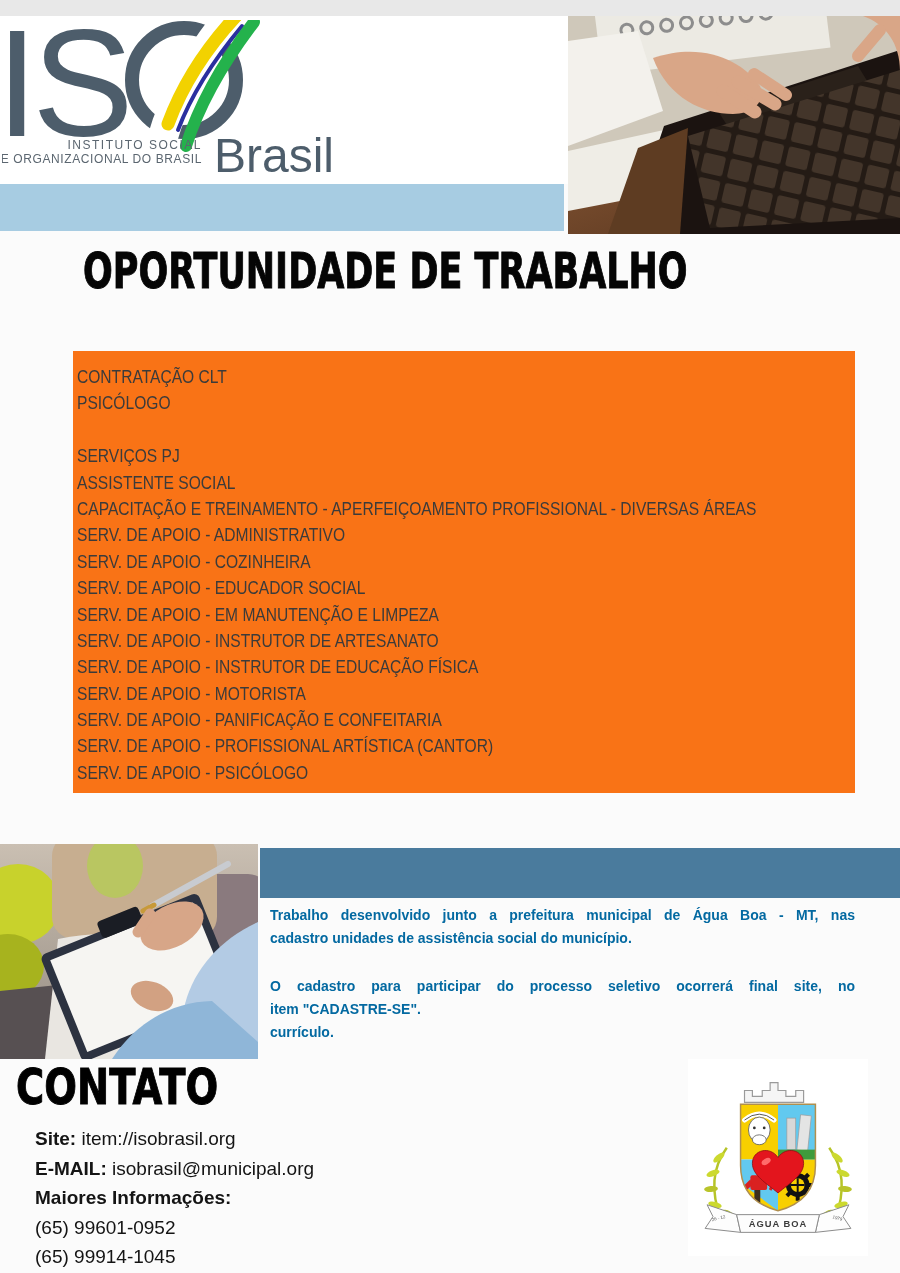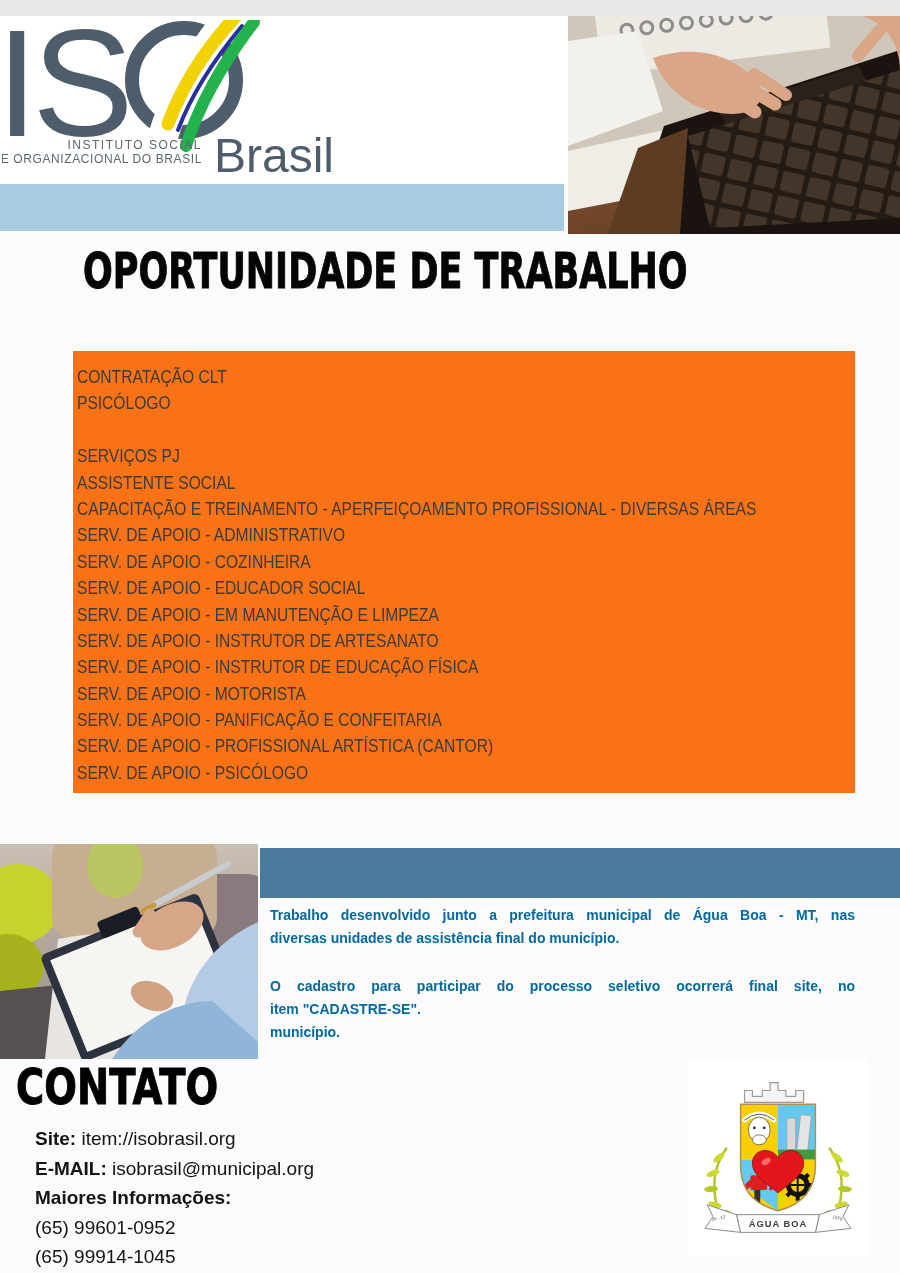--- a/index.html
+++ b/index.html
@@ -163,24 +163,24 @@
       <path d="M258,78 C222,94 194,124 185,160 C180,190 196,210 216,215 L258,215 Z" fill="#b3cbe4"></path>
       <path d="M112,215 C136,178 172,158 212,157 L258,198 L258,215 Z" fill="#8fb6d8"></path>
       <ellipse cx="152" cy="152" rx="22" ry="14" fill="#d2a182" transform="rotate(20 152 152)"></ellipse>
     </g>
   </svg>
 
   <div class="abs band-dark"></div>
 
   <div class="abs info">
     <div class="info-line jl">Trabalho desenvolvido junto a prefeitura municipal de Água Boa - MT, nas</div>
-    <div class="info-line gap-after">diversas unidades de assistência final do município.</div>
+    <div class="info-line gap-after">cadastro unidades de assistência social do município.</div>
     <div class="info-line jl">O cadastro para participar do processo seletivo ocorrerá final site, no</div>
     <div class="info-line">item "CADASTRE-SE".</div>
-    <div class="info-line">município.</div>
+    <div class="info-line">currículo.</div>
   </div>
 
   <h2 class="abs contato">CONTATO</h2>
   <div class="abs contact-rows">
     <div class="c-row">
       <span class="c-label">Site:</span>
       <span>item://isobrasil.org</span>
     </div>
     <div class="c-row">
       <span class="c-label">E-MAIL:</span>

